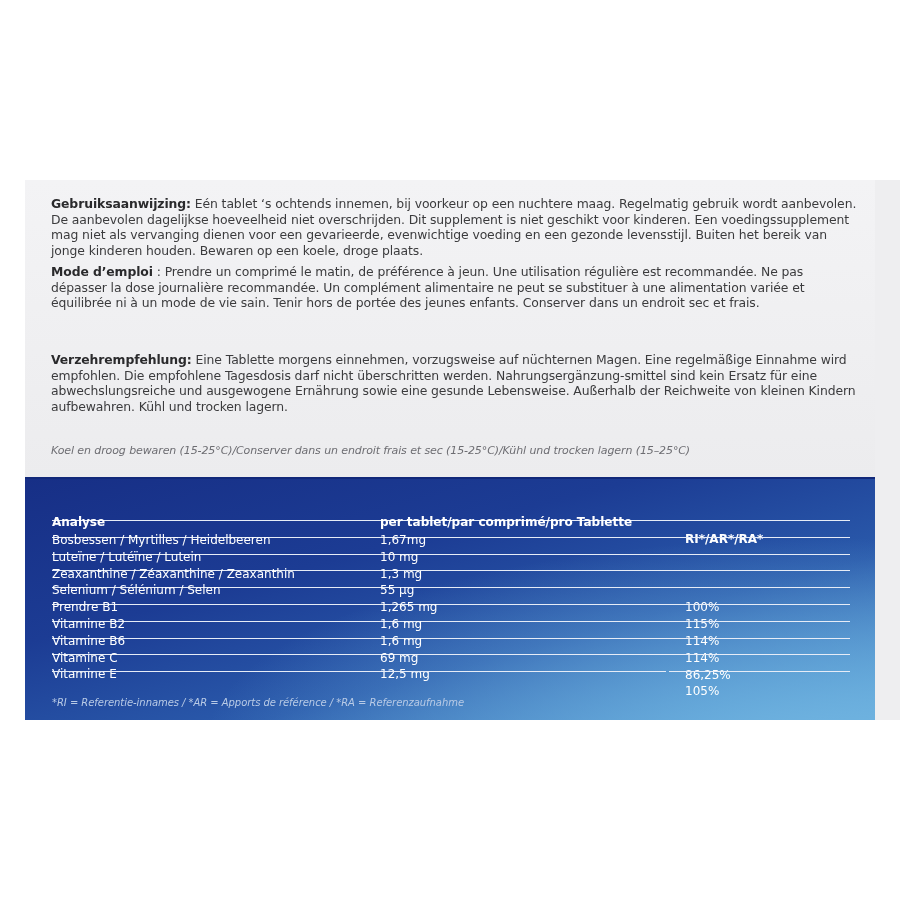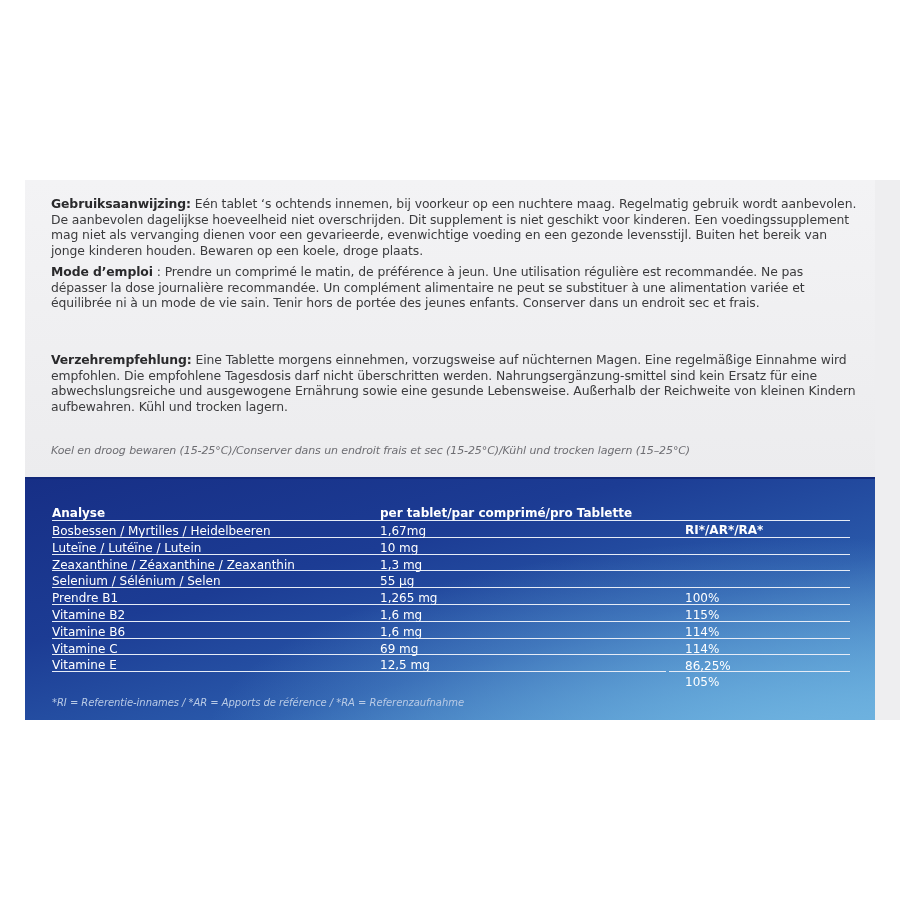--- a/index.html
+++ b/index.html
@@ -78,21 +78,21 @@
   .row {
     position: relative;
     height: 16.8px;
     border-bottom: 1.5px solid #e6ecf7;
     font-size: 12px;
     color: #ffffff;
     box-sizing: border-box;
   }
   .row span {
     position: absolute;
-    top: 3px;
+    top: 12px;
     white-space: nowrap;
     line-height: 15px;
   }
   .row .c1 { left: 0; }
   .row .c2 { left: 328px; }
   .row .c3 { left: 633px; margin-top: 17px; }
   .row.header {
     font-weight: bold;
     height: 18px;
   }

